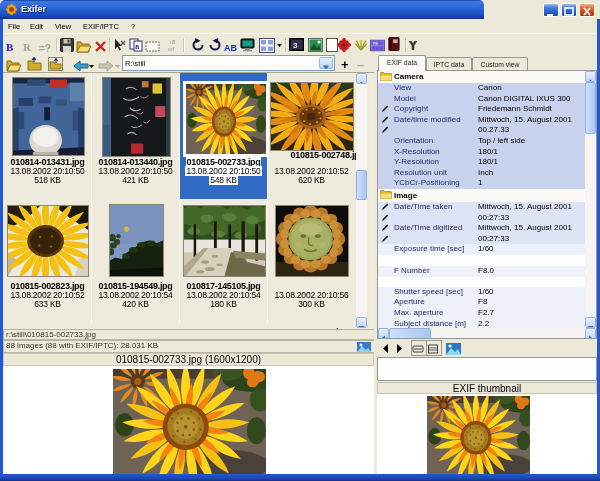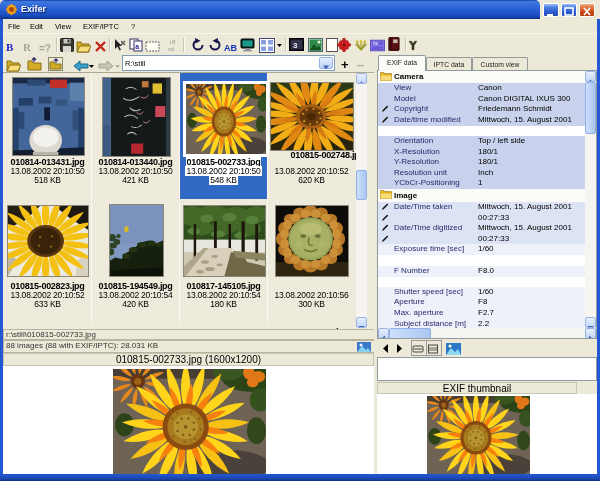--- a/index.html
+++ b/index.html
@@ -1,19 +1,19 @@
 <!DOCTYPE html>
 <html><head>
 <meta charset="utf-8">
 <style>
   html,body{margin:0;padding:0;}
   body{width:600px;height:481px;overflow:hidden;font-family:"Liberation Sans",sans-serif;}
   #win{position:absolute;left:0;top:0;width:600px;height:481px;background:#ece9d8;}
   .abs{position:absolute;}
-  #titlebar{left:0;top:0;width:540px;height:19px;
+  #titlebar{left:0;top:0;width:484px;height:19px;
     background:linear-gradient(180deg,#0f2f92 0%,#3c76dd 6%,#3b76e0 12%,#2b62d5 45%,#1c4cc0 80%,#123d9e 94%,#0c2f82 100%);
     border-radius:5px 5px 0 0;}
   #borderL{left:0;top:19px;width:3px;height:455px;background:#2258d4;}
   #borderR{left:597px;top:19px;width:3px;height:455px;background:#2258d4;}
   #borderB{left:0;top:474px;width:600px;height:7px;background:linear-gradient(180deg,#2258d4 0%,#1c46ae 70%,#12307e 100%);}
   .tbtn{top:3px;width:16px;height:14px;border-radius:2px;border:1px solid #fff;box-sizing:border-box;
     background:linear-gradient(180deg,#9dbcf0 0%,#477be0 30%,#2a5ace 70%,#1e46ae 100%);}
   #menubar{left:3px;top:19px;width:594px;height:14px;background:#ece9d8;}
   #toolbar1{left:3px;top:33px;width:594px;height:20px;background:#ece9d8;border-top:1px solid #f7f5ec;}
   #toolbar2{left:3px;top:53px;width:371px;height:19px;background:#ece9d8;}
@@ -38,21 +38,21 @@
   .fname{position:absolute;left:0;width:87px;text-align:center;font-size:9px;font-weight:bold;color:#000;white-space:nowrap;letter-spacing:-0.3px;}
   .fdate{position:absolute;left:0;width:87px;text-align:center;font-size:8.5px;color:#000;white-space:nowrap;letter-spacing:-0.2px;}
   .photo{position:absolute;border:1px solid #706d60;}
   .statbar{left:3px;width:371px;background:#ece9d8;border:1px solid #b8b4a2;border-right:none;box-sizing:border-box;
      font-size:8px;color:#333;padding:0px 0 0 2px;}
   #pvhead{left:3px;top:353px;width:371px;height:13px;background:#ece9d8;border:1px solid #c8c4b2;box-sizing:border-box;
      text-align:center;font-size:10px;color:#000;padding-top:0px;}
   #pvarea{left:3px;top:366px;width:371px;height:108px;background:#fff;}
   #rtoolbar{left:377px;top:340px;width:220px;height:16px;background:#ece9d8;}
   #rwhitebox{left:377px;top:357px;width:220px;height:24px;background:#fff;border:1px solid #919b9c;box-sizing:border-box;}
-  #rthlabel{left:377px;top:382px;width:200px;height:12px;background:#ece9d8;border:1px solid #c8c4b2;box-sizing:border-box;
+  #rthlabel{left:377px;top:382px;width:220px;height:12px;background:#ece9d8;border:1px solid #c8c4b2;box-sizing:border-box;
      text-align:center;font-size:10px;color:#000;}
   #rtharea{left:377px;top:394px;width:220px;height:80px;background:#fff;}
 </style>
 </head>
 <body>
 <div id="win">
   <svg width="0" height="0" style="position:absolute">
     <defs>
       <g id="petal">
           <path d="M0,-12 C4,-20 5,-34 0,-47 C-5,-34 -4,-20 0,-12 Z"></path>
@@ -698,20 +698,28 @@
         <span class="exvalue">Friedemann Schmidt</span>
       </div>
 <div class="exrow" style="top:43.8px;background:#c9d2ec;">
         <svg class="pen" viewBox="0 0 9 9">
           <path d="M1,8 L3,7 L8,2 L7,0.5 L2,5.5 Z" fill="#111"></path>
           <path d="M1,8 L2.2,7.6 L1.6,6.8 Z" fill="#c89040"></path>
         </svg>
         <span class="exlabel">Date/time modified</span>
         <span class="exvalue">Mittwoch, 15. August 2001</span>
       </div>
+<div class="exrow" style="top:54.4px;background:#c9d2ec;">
+        <svg class="pen" viewBox="0 0 9 9">
+          <path d="M1,8 L3,7 L8,2 L7,0.5 L2,5.5 Z" fill="#111"></path>
+          <path d="M1,8 L2.2,7.6 L1.6,6.8 Z" fill="#c89040"></path>
+        </svg>
+        <span class="exlabel"></span>
+        <span class="exvalue">00.27.33</span>
+      </div>
 <div class="exrow" style="top:65.0px;background:#c9d2ec;">
         <span class="exlabel">Orientation</span>
         <span class="exvalue">Top / left side</span>
       </div>
 <div class="exrow" style="top:75.6px;background:#c9d2ec;">
         <span class="exlabel">X-Resolution</span>
         <span class="exvalue">180/1</span>
       </div>
 <div class="exrow" style="top:86.2px;background:#c9d2ec;">
         <span class="exlabel">Y-Resolution</span>

